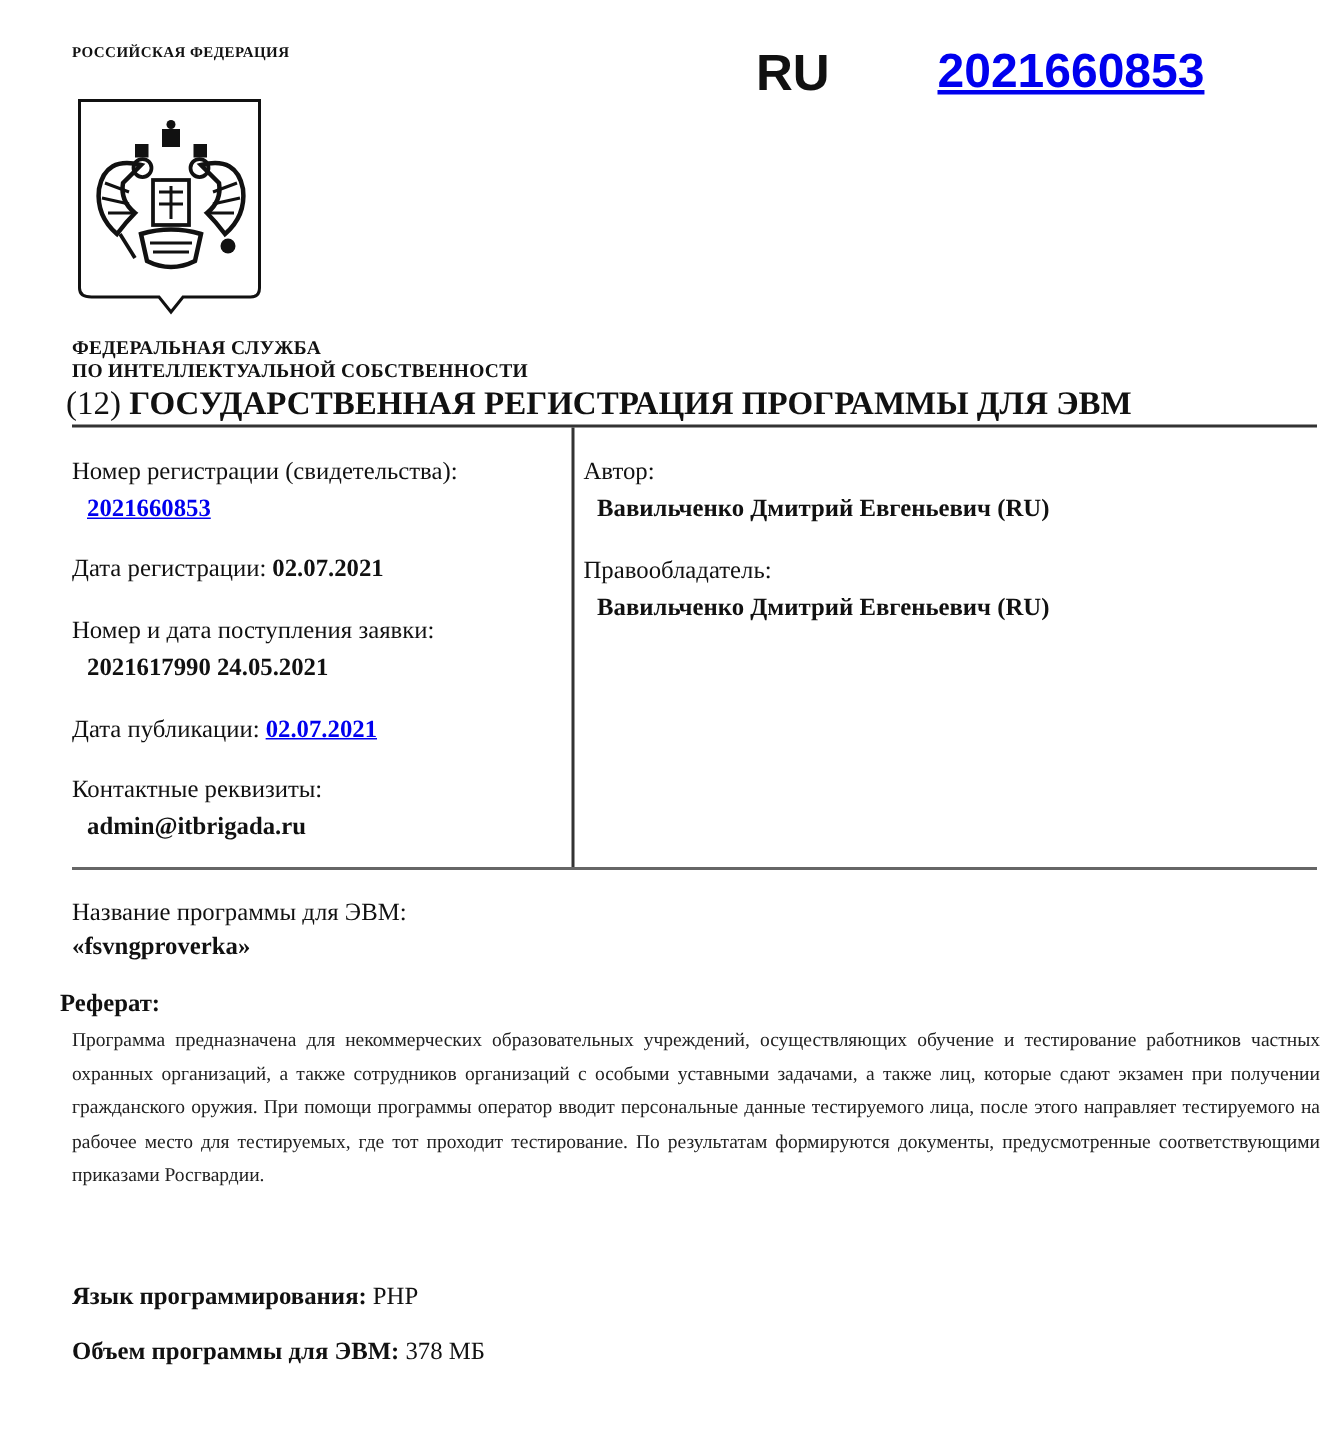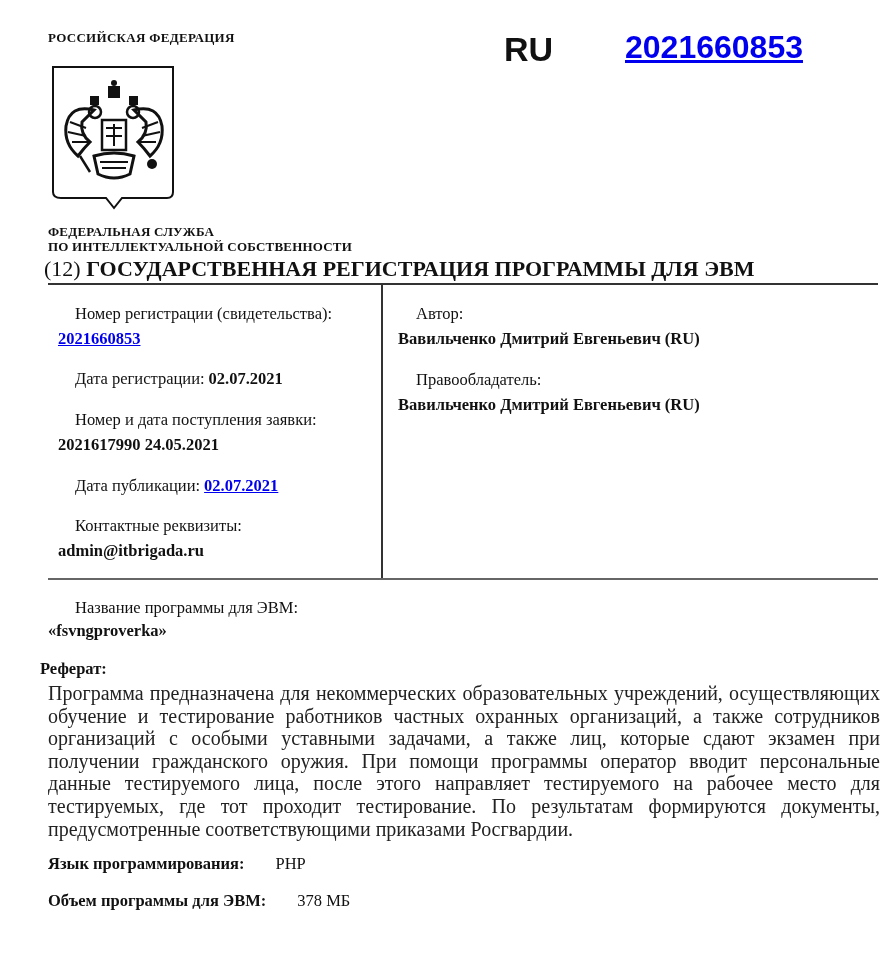--- a/index.html
+++ b/index.html
@@ -3,42 +3,42 @@
 <meta charset="utf-8">
 <style>
   html, body { margin: 0; padding: 0; background: #ffffff; }
   body {
     width: 896px; height: 965px; position: relative; overflow: hidden;
     font-family: "Liberation Serif", "DejaVu Serif", serif; color: #111;
   }
   a.link { color: #0000ee; text-decoration: underline; font-weight: bold; }
   .abs { position: absolute; }
 
-  .country { left: 48px; top: 30px; font-size: 13px; font-weight: bold; letter-spacing: 0.3px; }
+  .country { left: 48px; top: 30px; font-size: 10px; font-weight: bold; letter-spacing: 0.3px; }
   .ru-code { left: 504px; top: 30px; font-family: "Liberation Sans", "DejaVu Sans", sans-serif; font-weight: bold; font-size: 34px; }
   .doc-num { left: 625px; top: 29px; font-family: "Liberation Sans", "DejaVu Sans", sans-serif; font-size: 32px; }
   .doc-num a { font-weight: bold; }
 
   .emblem { left: 50px; top: 64px; width: 128px; height: 150px; }
 
   .agency1 { left: 48px; top: 224px; font-size: 13px; font-weight: bold; letter-spacing: 0.2px; }
   .agency2 { left: 48px; top: 239px; font-size: 13px; font-weight: bold; letter-spacing: 0.2px; }
   .doc-type { left: 44px; top: 256px; font-size: 22px; }
   .doc-type .code { font-weight: normal; }
   .doc-type .title { font-weight: bold; }
 
   .rule-top { left: 48px; top: 283px; width: 830px; height: 2px; background: #333; }
   .divider { left: 381px; top: 285px; width: 2px; height: 295px; background: #333; }
   .rule-bottom { left: 48px; top: 578px; width: 830px; height: 2px; background: #666; }
 
-  .lbl { font-size: 16.5px; margin-left: 27px; }
+  .lbl { font-size: 16.5px; }
   .val { font-size: 16.5px; font-weight: bold; }
 
   .para {
-    left: 48px; top: 682px; width: 832px; font-size: 20px; line-height: 22.6px;
+    left: 48px; top: 682px; width: 832px; font-size: 13px; line-height: 22.6px;
     text-align: justify; color: #222;
   }
 </style>
 </head>
 <body>
 
 <div class="abs country">РОССИЙСКАЯ ФЕДЕРАЦИЯ</div>
 <div class="abs ru-code">RU</div>
 <div class="abs doc-num">
   <a class="link" href="#">2021660853</a>

